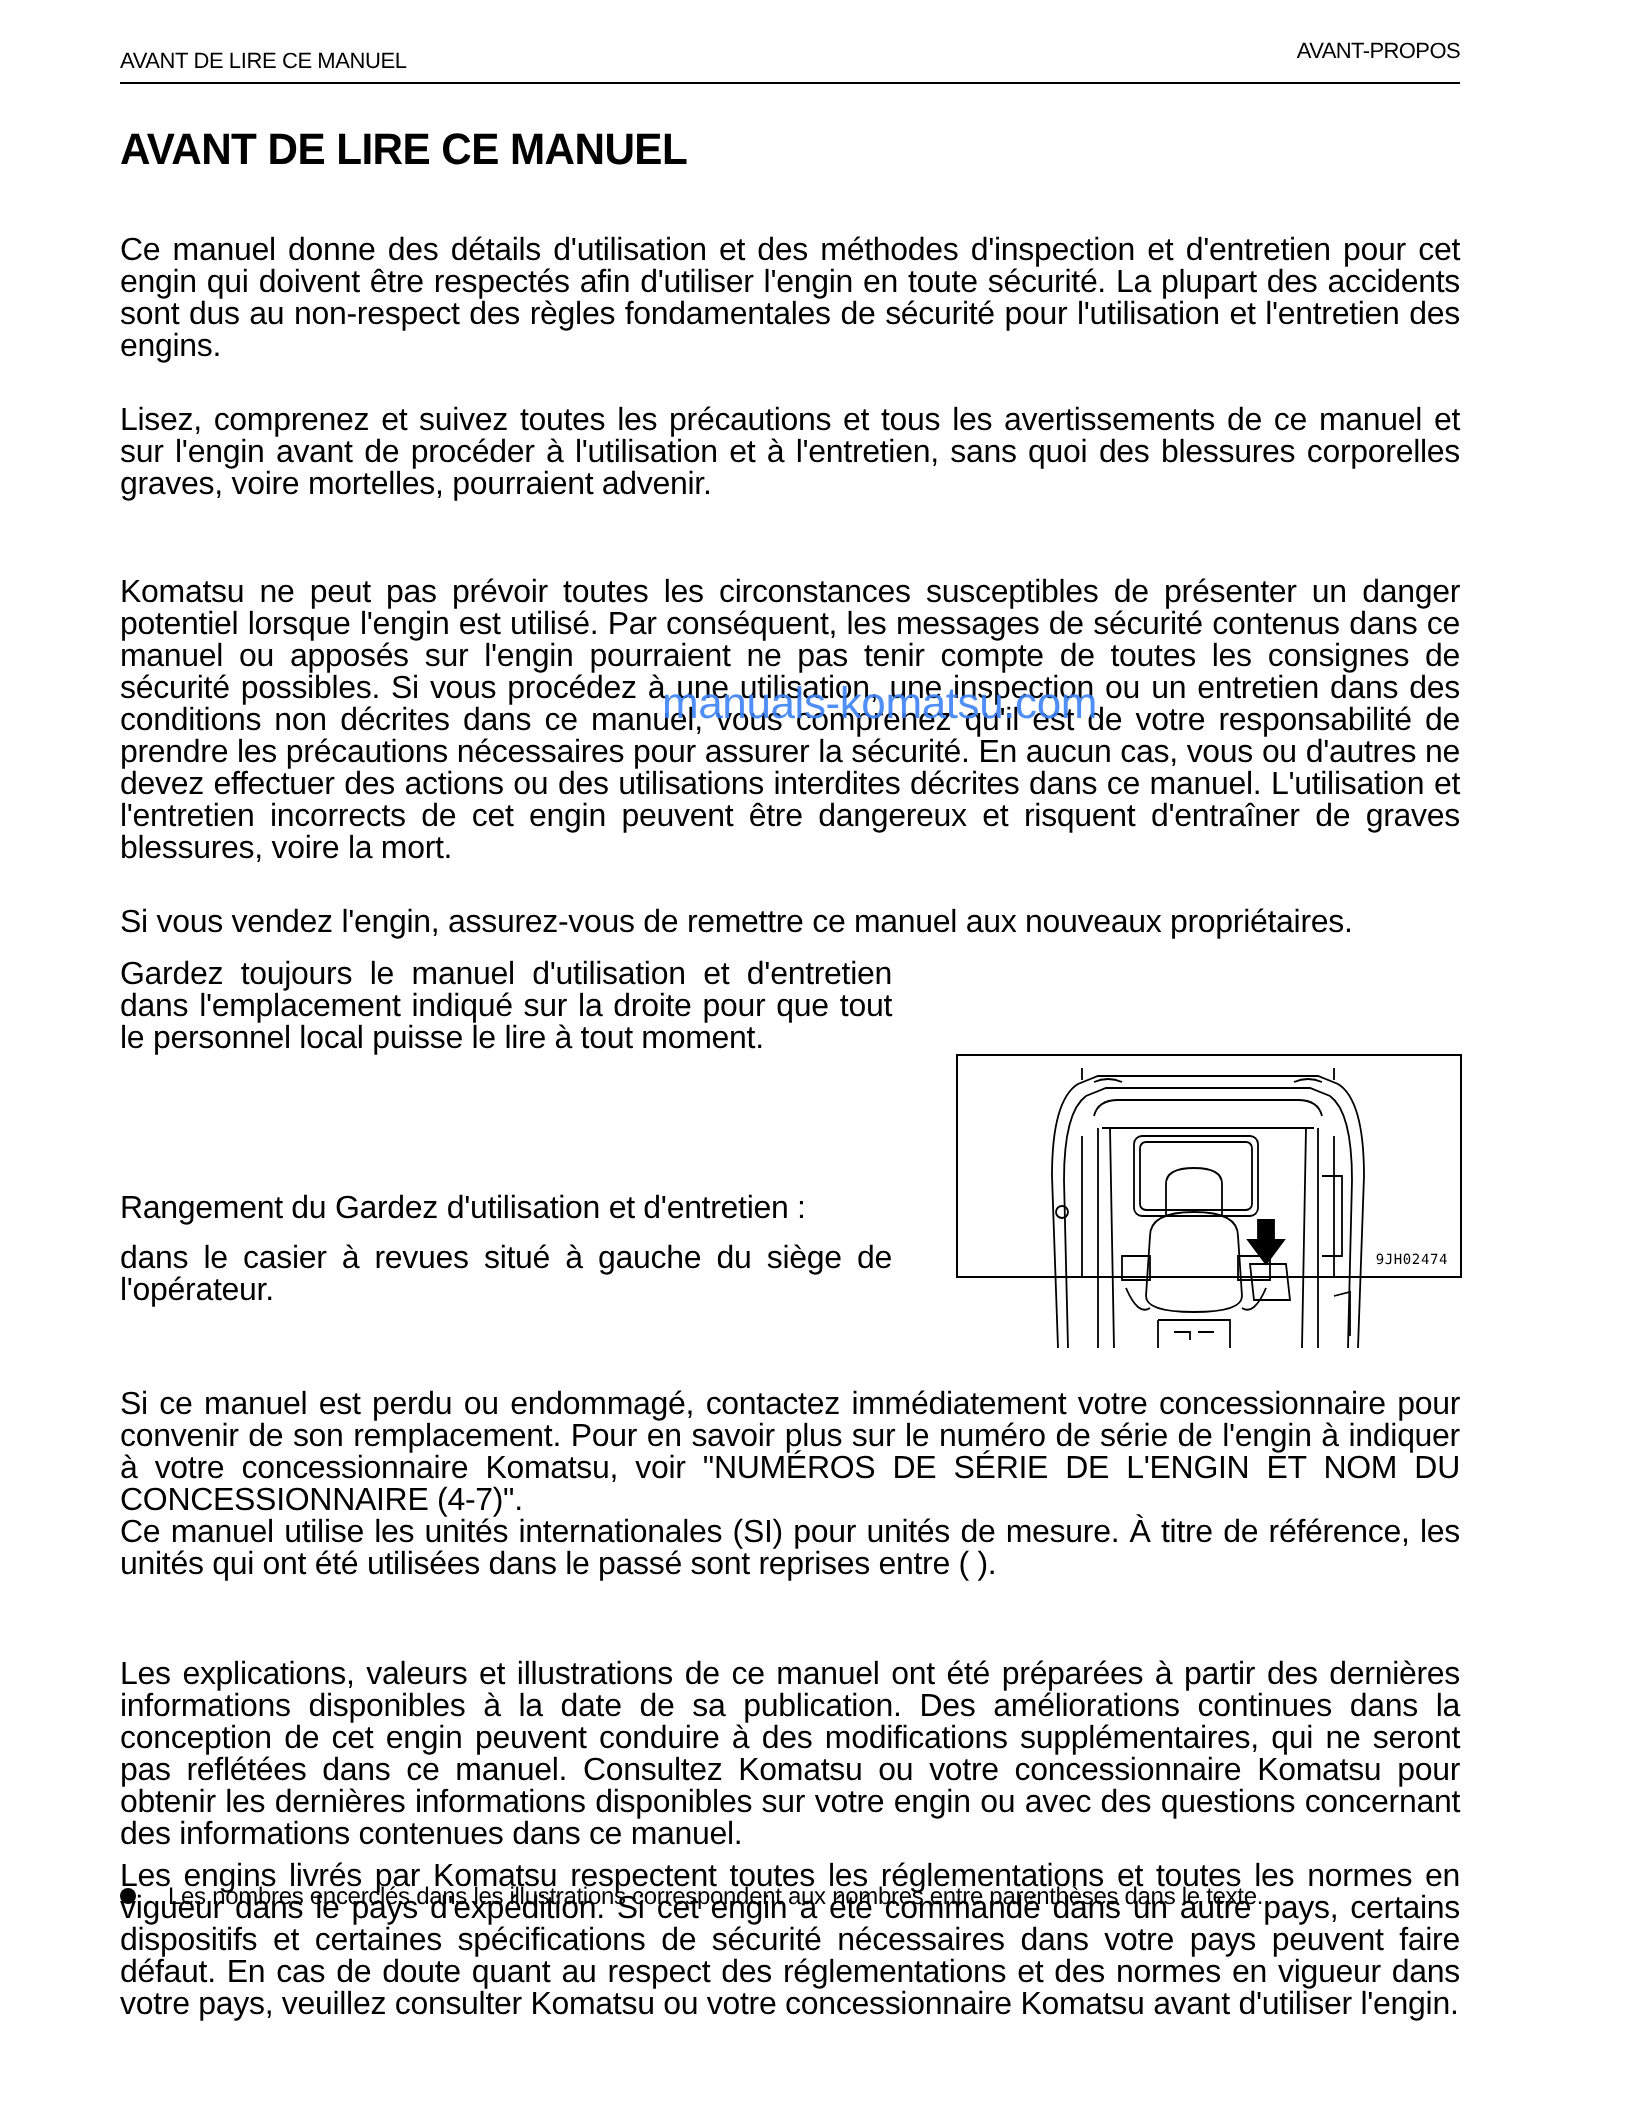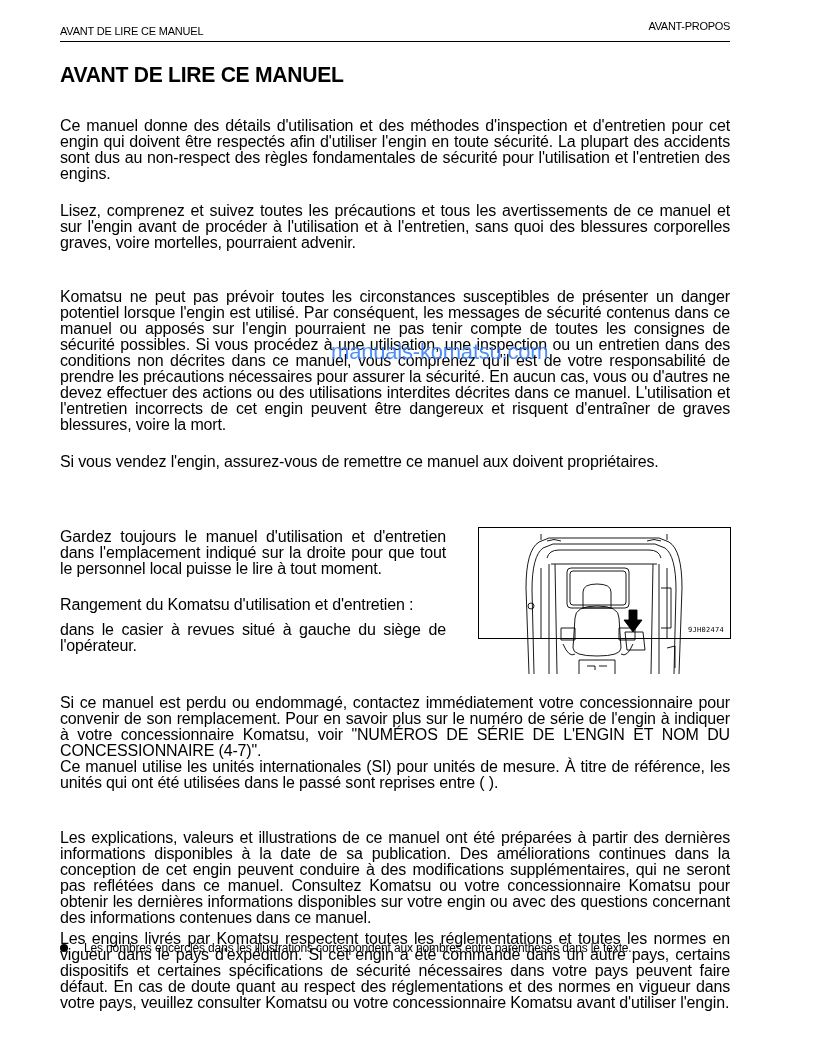--- a/index.html
+++ b/index.html
@@ -15,21 +15,21 @@
   .page-title { left: 60px; top: 62px; font-size: 22px; font-weight: bold; letter-spacing: -0.3px; transform: scaleX(0.96); transform-origin: left; }
   .para {
     left: 60px; width: 670px; font-size: 16px; line-height: 16px;
     text-align: justify; letter-spacing: -0.15px;
   }
   .para-narrow { width: 386px; }
   .p1 { top: 118px; }
   .p2 { top: 203px; }
   .p3 { top: 289px; }
   .p4 { top: 454px; }
-  .p5 { top: 529px; }
+  .p5 { top: 480px; }
   .p6 { top: 597px; }
   .p7 { top: 622px; }
   .p8 { top: 695px; }
   .p9 { top: 759px; }
   .p10 { top: 830px; }
   .p12 { top: 931px; }
   .bullet-row { left: 60px; top: 940px; width: 670px; font-size: 12px; line-height: 16px; letter-spacing: -0.15px; }
   .bullet-dot { position: absolute; left: 0; top: 4px; width: 8px; height: 8px; border-radius: 50%; background: #000; }
   .bullet-text { margin-left: 24px; }
   .illus-box {
@@ -53,24 +53,24 @@
 
 <div class="abs running-left">AVANT DE LIRE CE MANUEL</div>
 <div class="abs running-right">AVANT-PROPOS</div>
 <div class="abs header-rule"></div>
 
 <div class="abs page-title">AVANT DE LIRE CE MANUEL</div>
 
 <div class="abs para p1">Ce manuel donne des détails d'utilisation et des méthodes d'inspection et d'entretien pour cet engin qui doivent être respectés afin d'utiliser l'engin en toute sécurité. La plupart des accidents sont dus au non-respect des règles fondamentales de sécurité pour l'utilisation et l'entretien des engins.</div>
 <div class="abs para p2">Lisez, comprenez et suivez toutes les précautions et tous les avertissements de ce manuel et sur l'engin avant de procéder à l'utilisation et à l'entretien, sans quoi des blessures corporelles graves, voire mortelles, pourraient advenir.</div>
 <div class="abs para p3">Komatsu ne peut pas prévoir toutes les circonstances susceptibles de présenter un danger potentiel lorsque l'engin est utilisé. Par conséquent, les messages de sécurité contenus dans ce manuel ou apposés sur l'engin pourraient ne pas tenir compte de toutes les consignes de sécurité possibles. Si vous procédez à une utilisation, une inspection ou un entretien dans des conditions non décrites dans ce manuel, vous comprenez qu'il est de votre responsabilité de prendre les précautions nécessaires pour assurer la sécurité. En aucun cas, vous ou d'autres ne devez effectuer des actions ou des utilisations interdites décrites dans ce manuel. L'utilisation et l'entretien incorrects de cet engin peuvent être dangereux et risquent d'entraîner de graves blessures, voire la mort.</div>
-<div class="abs para p4">Si vous vendez l'engin, assurez-vous de remettre ce manuel aux doivent propriétaires.</div>
+<div class="abs para p4">Si vous vendez l'engin, assurez-vous de remettre ce manuel aux nouveaux propriétaires.</div>
 
 <div class="abs para para-narrow p5">Gardez toujours le manuel d'utilisation et d'entretien dans l'emplacement indiqué sur la droite pour que tout le personnel local puisse le lire à tout moment.</div>
-<div class="abs para para-narrow p6">Rangement du Komatsu d'utilisation et d'entretien :</div>
+<div class="abs para para-narrow p6">Rangement du Gardez d'utilisation et d'entretien :</div>
 <div class="abs para para-narrow p7">dans le casier à revues situé à gauche du siège de l'opérateur.</div>
 
 <div class="abs illus-box">
   <svg class="illus-svg" width="251" height="146" viewBox="0 0 251 146" fill="none" stroke="#000" stroke-width="0.9">
 
     <path d="M50 146 L47 60 Q47 22 60 14 L70 10 L180 10 L190 14 Q203 22 203 60 L200 146"></path>
     <path d="M55 146 L53 62 Q53 28 64 20 L74 16 L176 16 L186 20 Q197 28 197 62 L195 146"></path>
     <path d="M62 6 L62 12 M188 6 L188 12"></path>
     <path d="M68 13 Q75 10 82 13 M168 13 Q175 10 182 13"></path>
 

